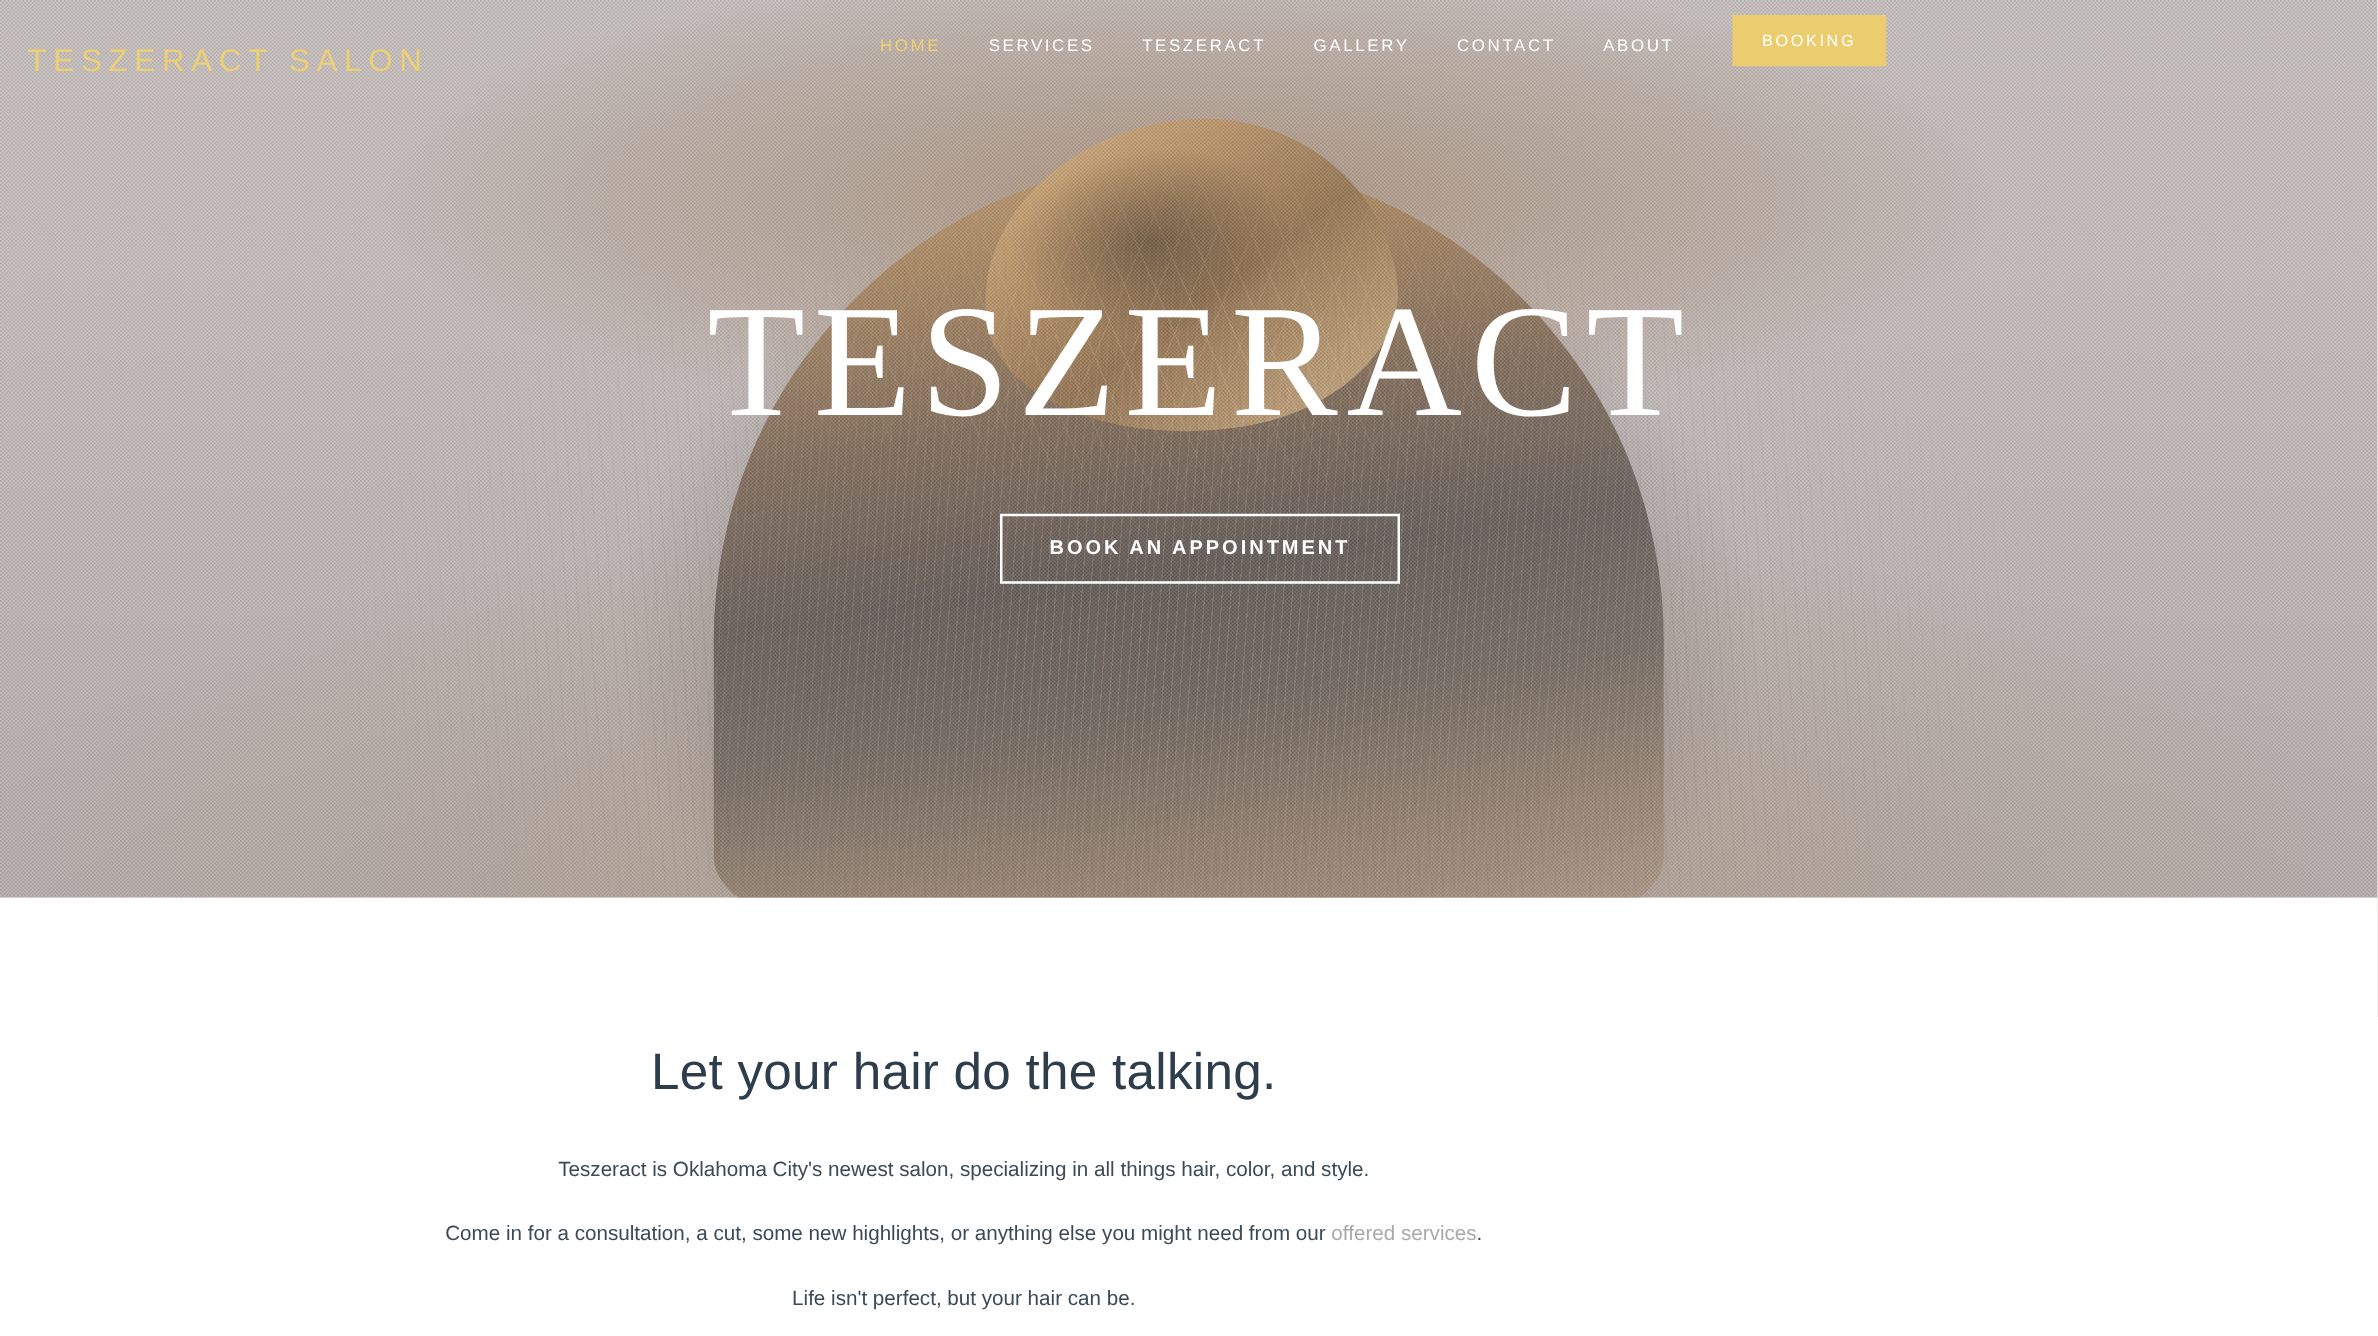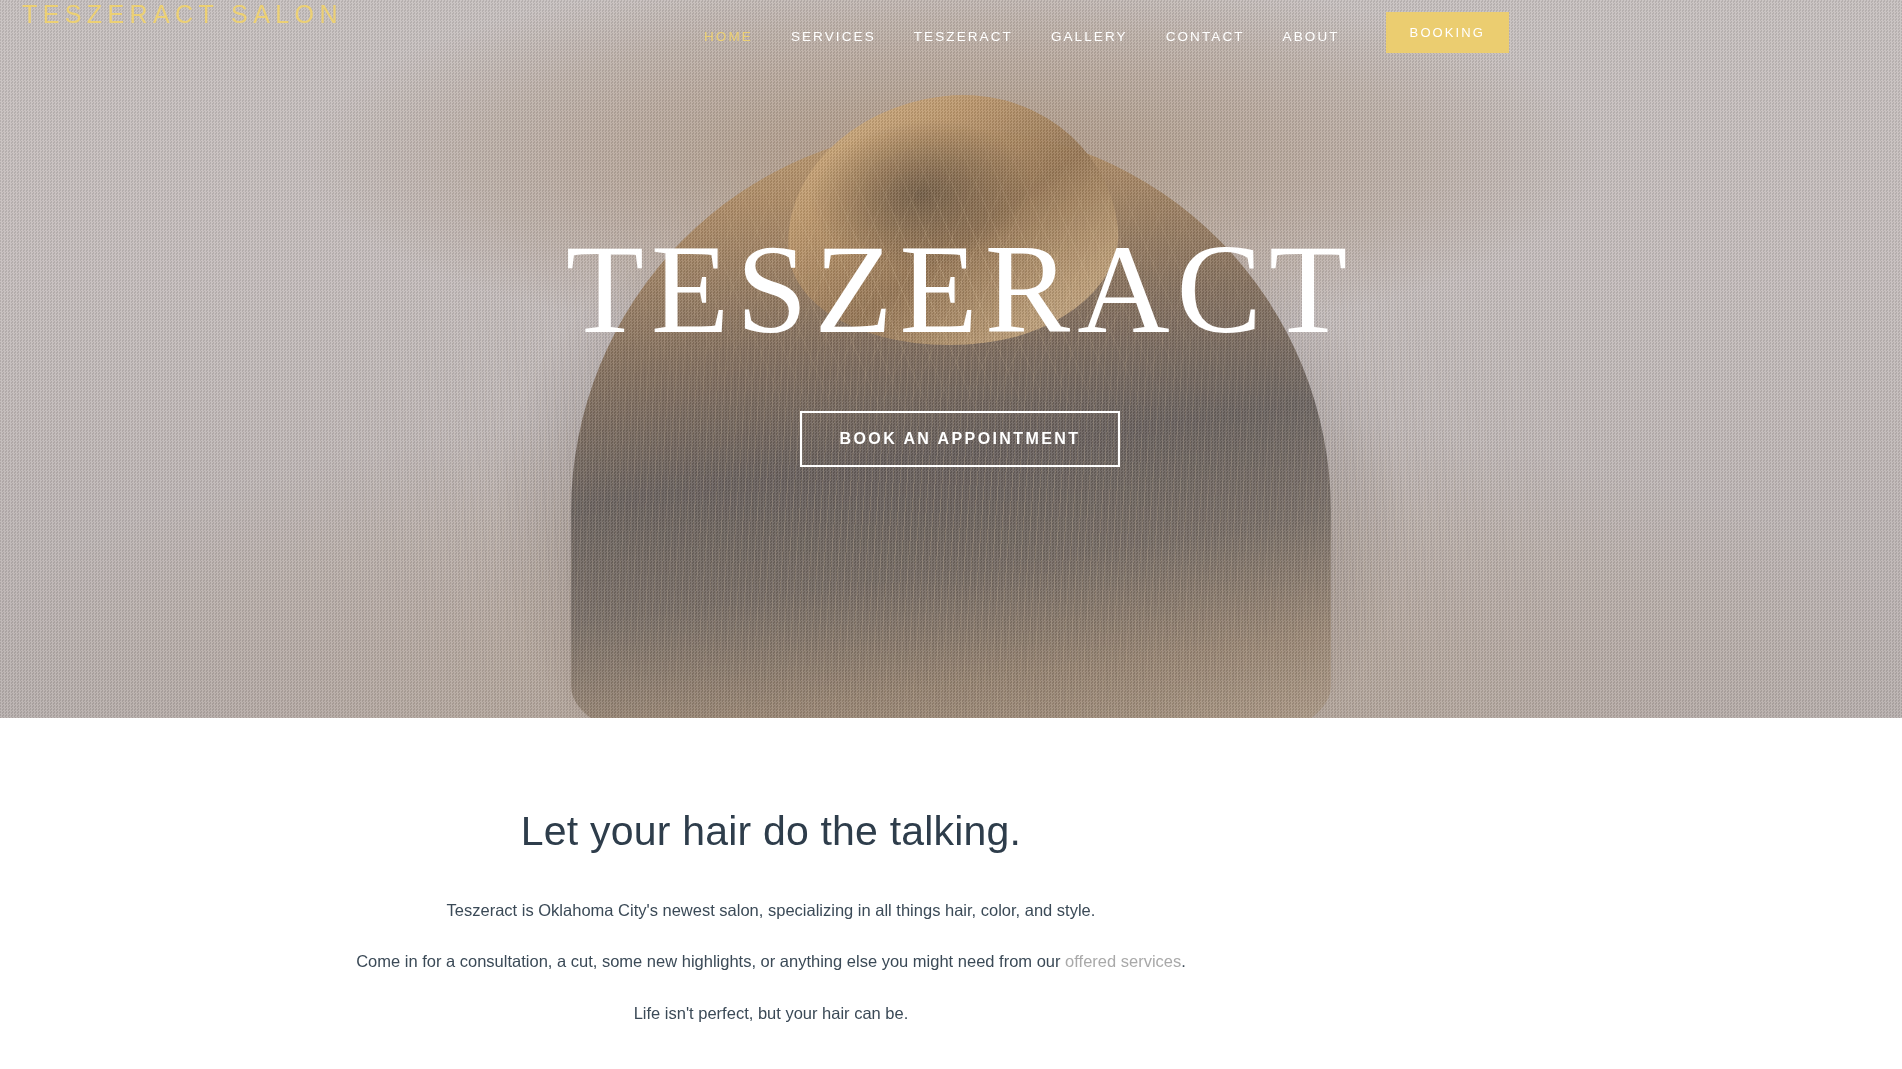--- a/index.html
+++ b/index.html
@@ -110,21 +110,21 @@
     pointer-events: none;
   }
 
   
   .navbar {
     position: absolute;
     top: 0; left: 0;
     width: 1542px;
     height: 64px;
     display: flex;
-    align-items: flex-start;
+    align-items: flex-end;
     justify-content: space-between;
     padding: 0 0 0 22px;
     z-index: 30;
   }
 
   .brand {
     font-family: "Liberation Sans", sans-serif;
     font-size: 25px;
     font-weight: 300;
     letter-spacing: 5.4px;
@@ -201,21 +201,21 @@
     text-decoration: none;
     background: transparent;
     cursor: pointer;
     font-family: "Liberation Sans", sans-serif;
   }
 
   
   .intro {
     width: 1542px;
     background: #ffffff;
-    padding-top: 90px;
+    padding-top: 116px;
     text-align: center;
   }
 
   .intro-heading {
     font-family: "Liberation Sans", sans-serif;
     font-weight: 300;
     font-size: 41px;
     letter-spacing: 0.2px;
     color: #2e3d4b;
     margin: 0 0 42px 0;

